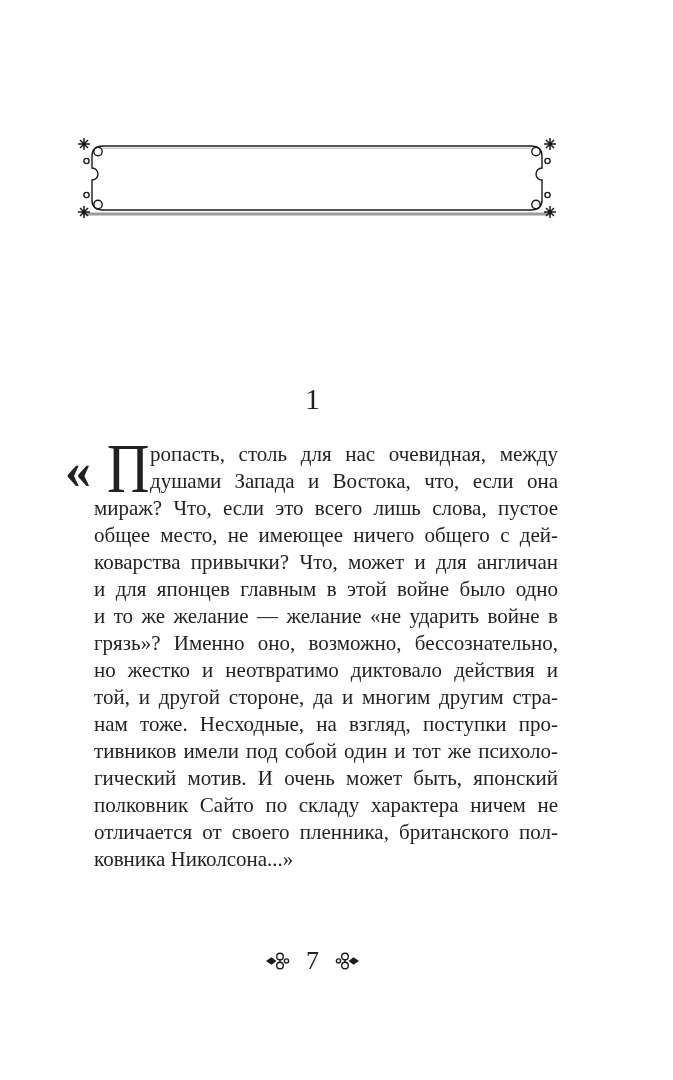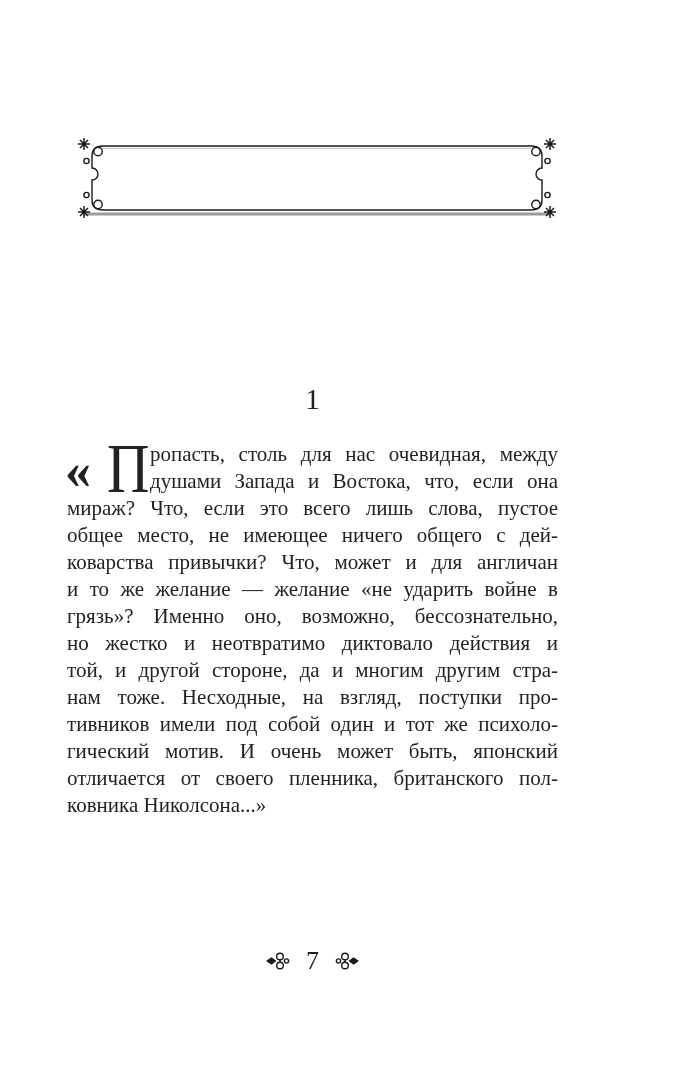--- a/index.html
+++ b/index.html
@@ -21,21 +21,21 @@
     position:absolute; left:67px; top:383px; width:491px;
     text-align:center; font-size:30px; line-height:32px;
   }
 
   
   .paragraph {
     position:absolute; left:67px; top:441px; width:491px;
     font-size:21px; line-height:27px;
     text-rendering: optimizeLegibility;
   }
-  .line { text-align:justify; text-align-last:justify; height:27px; overflow:visible; }
+  .line { text-align:justify; text-align-last:justify; height:27px; overflow:visible;margin-left:27px; }
   .line.last { text-align-last:left; }
 
   .dropcap {
     float:left; width:83px; height:54px; position:relative;
   }
   .dropcap .q {
     position:absolute; left:-2px; top:4px;
     font-size:52px; line-height:1; font-weight:600;
   }
   .dropcap .cap {
@@ -90,27 +90,29 @@
 <div class="paragraph">
   <div class="dropcap">
     <span class="q">«</span>
     <span class="cap">П</span>
   </div>
   <div class="line">ропасть, столь для нас очевидная, между</div>
   <div class="line">душами Запада и Востока, что, если она</div>
   <div class="line">мираж? Что, если это всего лишь слова, пустое</div>
   <div class="line">общее место, не имеющее ничего общего с дей-</div>
   <div class="line">коварства привычки? Что, может и для англичан</div>
+  <div class="line">и для японцев главным в этой войне было одно</div>
   <div class="line">и то же желание — желание «не ударить войне в</div>
   <div class="line">грязь»? Именно оно, возможно, бессознательно,</div>
   <div class="line">но жестко и неотвратимо диктовало действия и</div>
   <div class="line">той, и другой стороне, да и многим другим стра-</div>
   <div class="line">нам тоже. Несходные, на взгляд, поступки про-</div>
   <div class="line">тивников имели под собой один и тот же психоло-</div>
   <div class="line">гический мотив. И очень может быть, японский</div>
+  <div class="line">полковник Сайто по складу характера ничем не</div>
   <div class="line">отличается от своего пленника, британского пол-</div>
   <div class="line last">ковника Николсона...»</div>
 </div>
 
 <div class="footer">
   <svg class="fleuron" viewBox="0 0 24 20">
     <g stroke="#1b1b1b" fill="none" stroke-width="1.4">
       <circle cx="14" cy="5.5" r="3.3"></circle>
       <circle cx="14" cy="14.5" r="3.3"></circle>
       <circle cx="20.5" cy="10" r="2.1"></circle>

